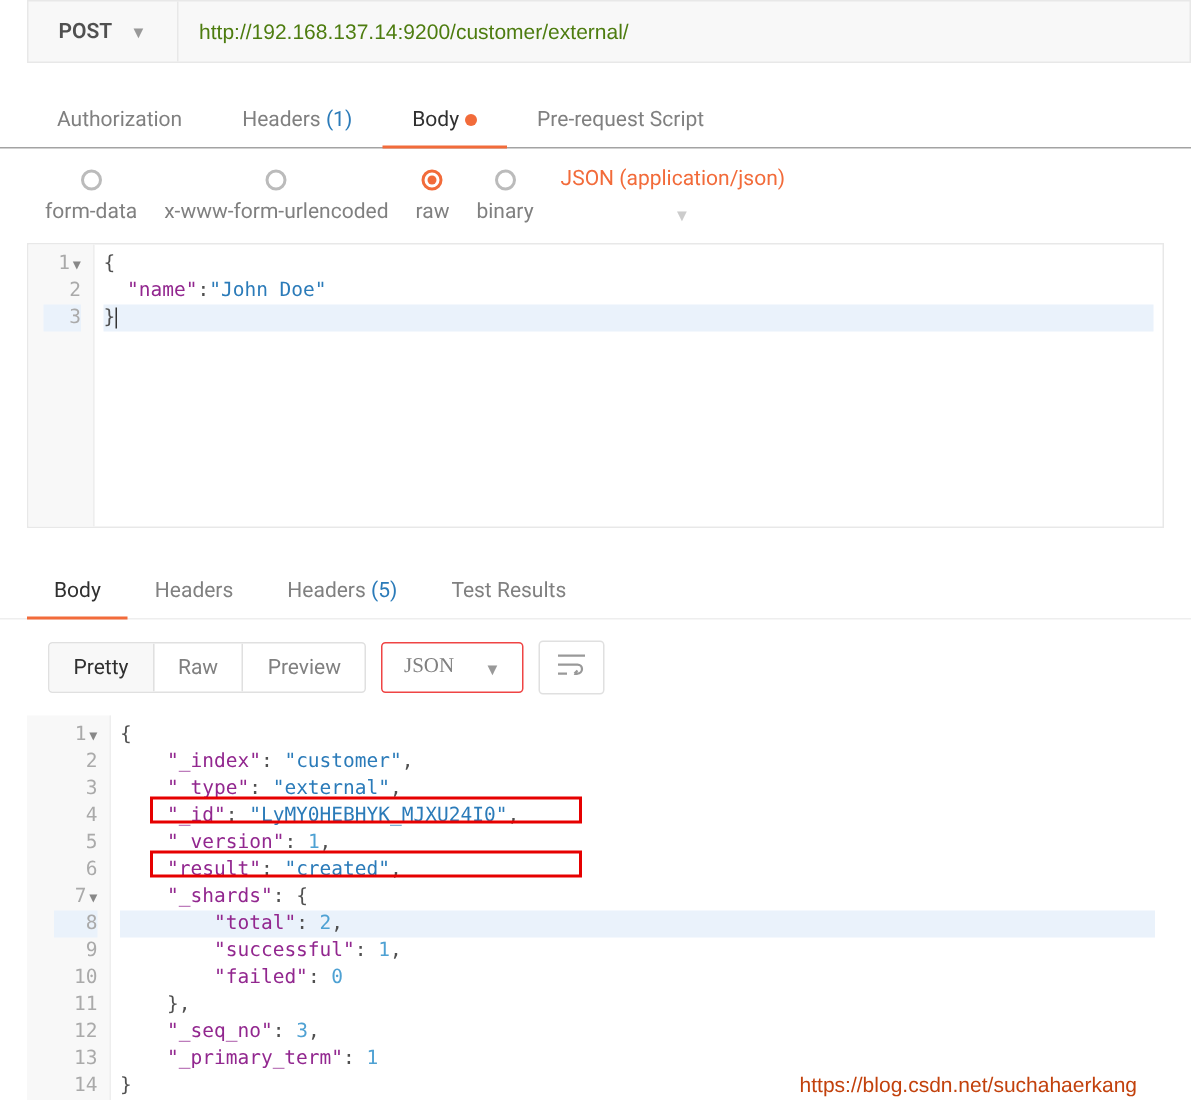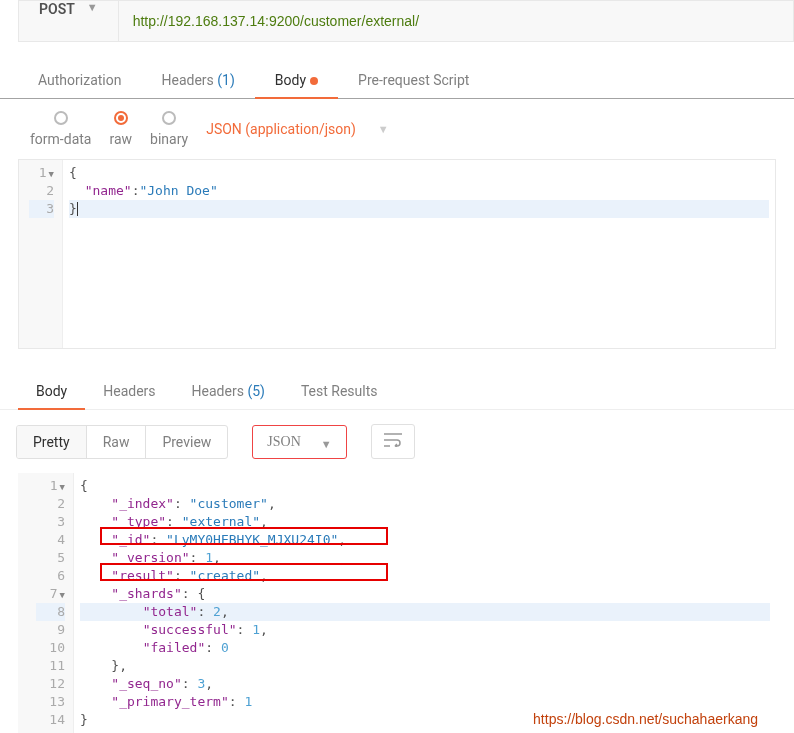--- a/index.html
+++ b/index.html
@@ -1,47 +1,47 @@
 <!DOCTYPE html>
 <html><head>
 <meta charset="utf-8">
 <style>
 * { margin: 0; padding: 0; box-sizing: border-box; }
 body { font-family: -apple-system, BlinkMacSystemFont, "Segoe UI", Roboto, sans-serif; font-size: 14px; color: #505050; background: #fff; width: 794px; }
 .top-bar { display: flex; align-items: center; background: #f8f8f8; border: 1px solid #e8e8e8; height: 42px; margin: 0 0 0 18px; }
-.method-select { display: flex; align-items: flex-start; padding: 0 20px; font-weight: 600; color: #505050; cursor: pointer; border-right: 1px solid #e8e8e8; height: 100%; }
+.method-select { display: flex; align-items: center; padding: 0 20px; font-weight: 600; color: #505050; cursor: pointer; border-right: 1px solid #e8e8e8; height: 100%; }
 .chev { margin-left: 12px; color: #999; font-size: 11px; }
 .url-input { flex: 1; border: none; background: transparent; padding: 0 14px; font-size: 14px; color: #4d7c0f; outline: none; height: 100%; }
 .tabs { display: flex; gap: 0; padding: 0 18px; border-bottom: 1px solid #a3a3a3; margin-top: 20px; }
 .tab { padding: 10px 20px; color: #808080; cursor: pointer; position: relative; }
 .tab.active { color: #303030; }
 .tab.active::after { content: ""; position: absolute; left: 0; right: 0; bottom: -1px; height: 2px; background: #f26b3a; }
 .count { color: #2b7bb9; }
 .dot { display: inline-block; width: 8px; height: 8px; border-radius: 50%; background: #f26b3a; vertical-align: middle; margin-left: 4px; }
 .body-opts { display: flex; align-items: center; gap: 18px; padding: 12px 30px; }
 .radio { display: flex; align-items: center; gap: 6px; color: #808080; cursor: pointer; flex-direction: column; }
 .radio-circle { width: 14px; height: 14px; border: 2px solid #bbb; border-radius: 50%; position: relative; }
 .radio.selected .radio-circle { border-color: #f26b3a; }
 .radio.selected .radio-circle::after { content: ""; position: absolute; top: 2px; left: 2px; width: 6px; height: 6px; background: #f26b3a; border-radius: 50%; }
-.content-type { color: #f26b3a; cursor: pointer; display: flex; align-items: center; gap: 10px; }
+.content-type { color: #f26b3a; cursor: pointer; display: flex; align-items: center; gap: 10px; flex-direction: column; }
 .editor { margin: 0 18px; border: 1px solid #e8e8e8; height: 190px; display: flex; font-family: Consolas, Monaco, monospace; font-size: 13px; }
 .gutter { background: #f8f8f8; border-right: 1px solid #eee; text-align: right; padding: 4px 8px 4px 10px; color: #aaa; user-select: none; min-width: 44px; }
 .gutter .ln { height: 18px; line-height: 18px; }
 .fold { color: #888; font-size: 9px; margin-left: 2px; }
 .code { flex: 1; padding: 4px 6px; }
 .code .line { height: 18px; line-height: 18px; white-space: pre; }
 .hl { background: #eaf2fb; }
 .k { color: #92278f; }
 .s { color: #2b7bb9; }
 .n { color: #4ea1d3; }
 .resp-tabs { display: flex; gap: 0; padding: 0 18px; border-bottom: 1px solid #eee; margin-top: 24px; }
 .resp-tab { padding: 10px 18px; color: #808080; cursor: pointer; position: relative; }
 .resp-tab.active { color: #303030; }
 .resp-tab.active::after { content: ""; position: absolute; left: 0; right: 0; bottom: -1px; height: 2px; background: #f26b3a; }
-.view-row { display: flex; align-items: center; gap: 24px; padding: 14px 16px; }
+.view-row { display: flex; align-items: center; gap: 10px; padding: 14px 32px; }
 .view-btns { display: flex; border: 1px solid #e0e0e0; border-radius: 3px; overflow: hidden; }
 .view-btn { padding: 8px 16px; color: #808080; cursor: pointer; border-right: 1px solid #e0e0e0; }
 .view-btn:last-child { border-right: none; }
 .view-btn.active { background: #f8f8f8; color: #303030; }
 .fmt-select { display: flex; align-items: flex-end; gap: 8px; padding: 8px 14px; border: 1px solid #ef4444; border-radius: 3px; color: #808080; cursor: pointer; font-family: Liberation Serif, serif; }
 .wrap-btn { padding: 8px 12px; border: 1px solid #e0e0e0; border-radius: 3px; color: #808080; cursor: pointer; }
 .resp-editor { margin: 0 18px; display: flex; font-family: Consolas, Monaco, monospace; font-size: 13px; position: relative; }
 .resp-gutter { background: #f8f8f8; border-right: 1px solid #eee; text-align: right; padding: 4px 8px 4px 18px; color: #aaa; user-select: none; min-width: 56px; }
 .resp-gutter .ln { height: 18px; line-height: 18px; }
 .resp-code { flex: 1; padding: 4px 6px; position: relative; }
@@ -65,20 +65,24 @@
   <div class="tab"><span>Authorization</span></div>
   <div class="tab"><span>Headers</span> <span class="count">(1)</span></div>
   <div class="tab active"><span>Body</span><span class="dot"></span></div>
   <div class="tab"><span>Pre-request Script</span></div>
 </div>
 
 <div class="body-opts">
   <div class="radio">
       <span class="radio-circle"></span>
       <span>form-data</span>
+    </div>
+  <div class="radio">
+      <span class="radio-circle"></span>
+      <span>x-www-form-urlencoded</span>
     </div>
   <div class="radio selected">
       <span class="radio-circle"></span>
       <span>raw</span>
     </div>
   <div class="radio">
       <span class="radio-circle"></span>
       <span>binary</span>
     </div>
   <div class="content-type">

